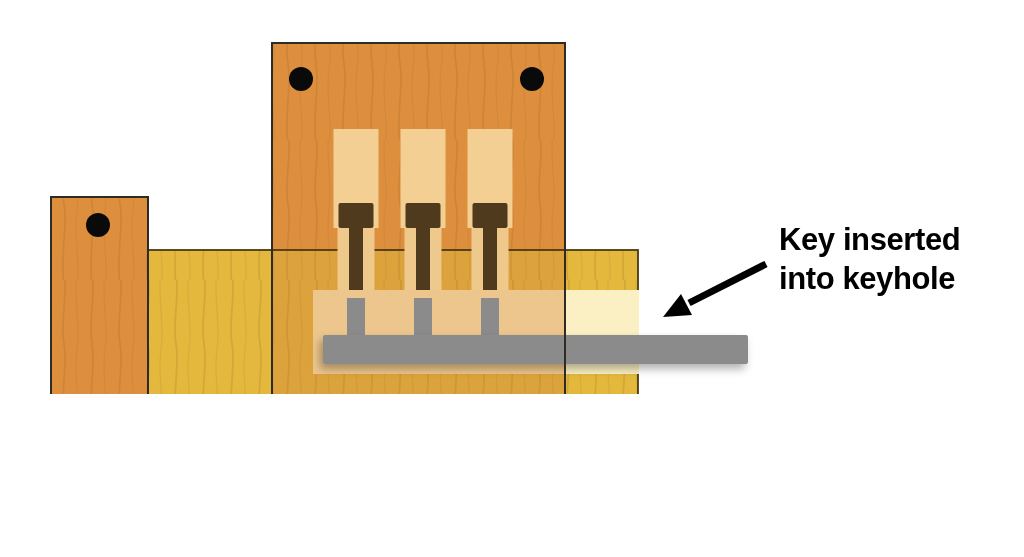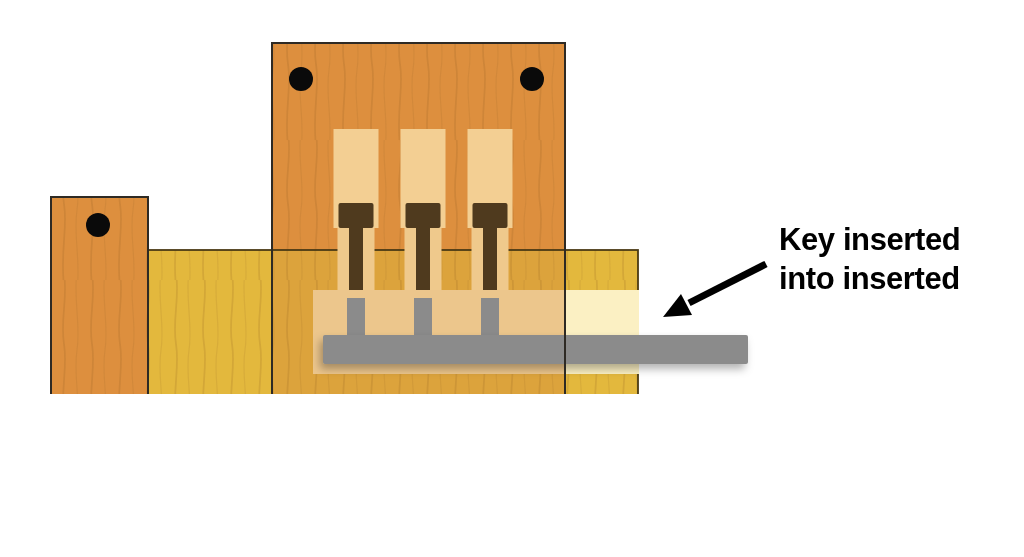--- a/index.html
+++ b/index.html
@@ -126,16 +126,16 @@
     </g>
 
     <g>
       <line x1="766" y1="264" x2="689" y2="303" class="arrow-stroke"></line>
       <polygon points="663,317 681,294 692,315" class="arrow-fill"></polygon>
     </g>
   </svg>
 
   <div id="key-label">
     <div>Key inserted</div>
-    <div>into inserted</div>
+    <div>into keyhole</div>
   </div>
 
 </div>
 
 </body></html>

